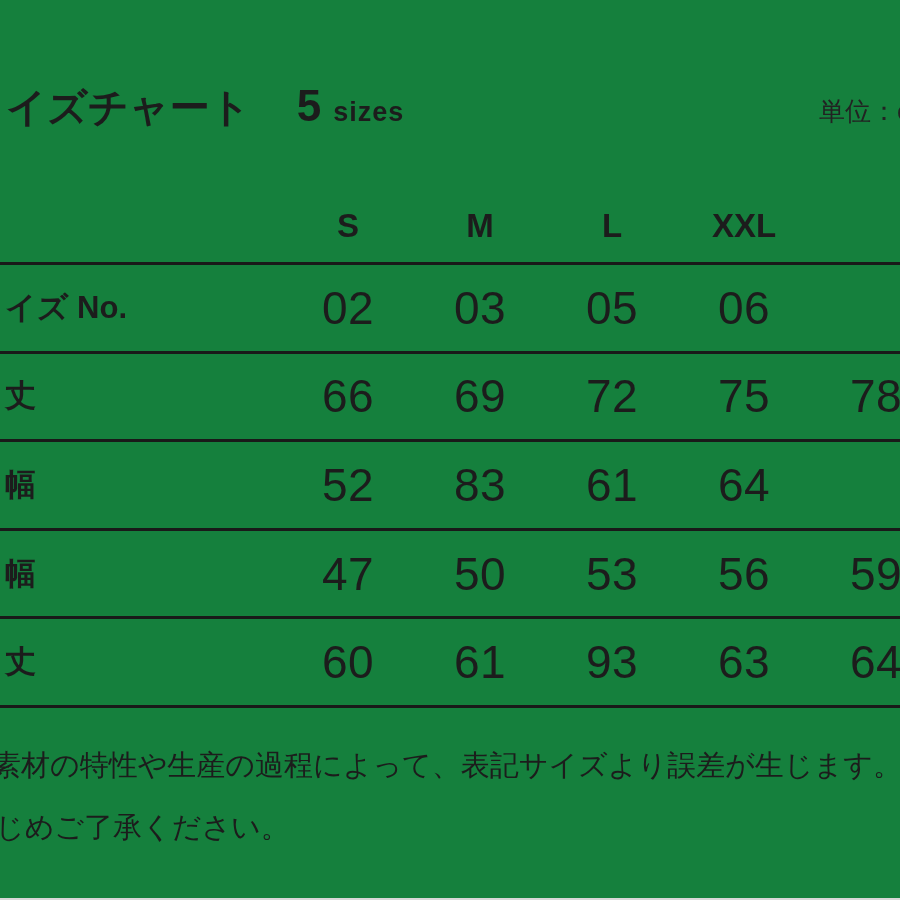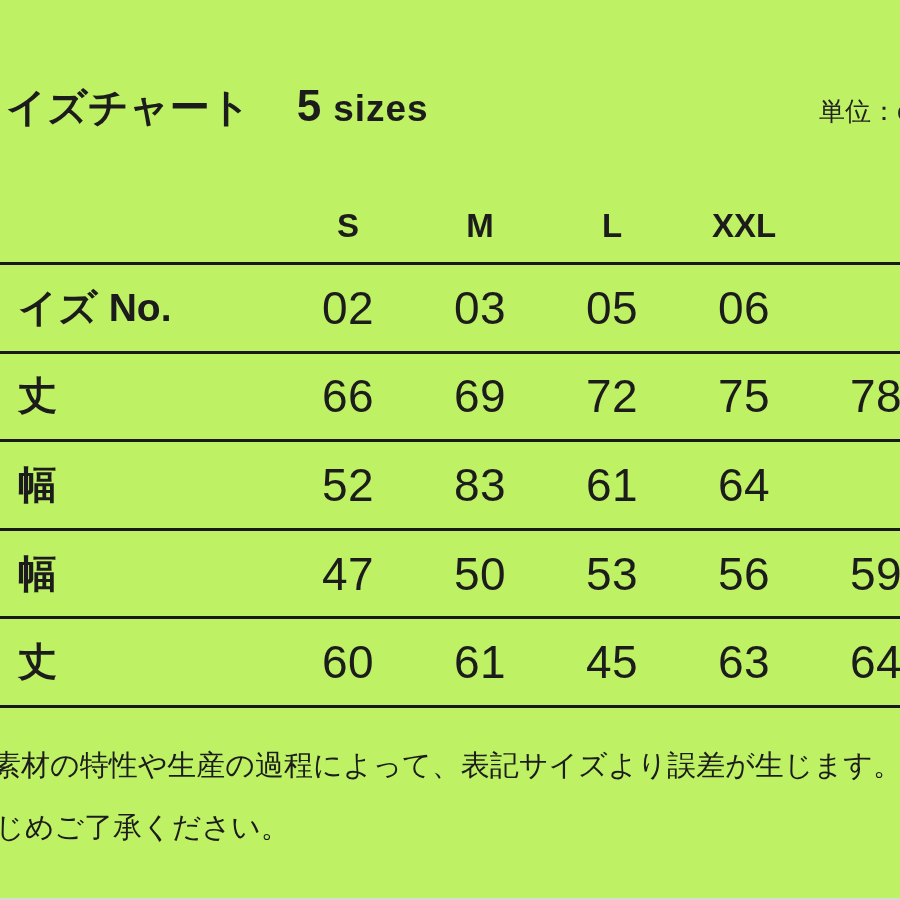--- a/index.html
+++ b/index.html
@@ -1,48 +1,48 @@
 <!DOCTYPE html>
 <html><head>
 <meta charset="utf-8">
 <style>
   * { margin:0; padding:0; box-sizing:border-box; }
   html,body { width:900px; height:900px; }
   body { font-family:"Liberation Sans","DejaVu Sans",sans-serif; background:#ffffff; }
   .page {
     position:relative; width:900px; height:900px;
-    background:#bef264; color:#1c1c1c; overflow:hidden;
+    background:#15803d; color:#1c1c1c; overflow:hidden;
     border-bottom:2px solid #d8d8d8;
   }
 
   
   .title-row {
     position:absolute; left:6px; top:80px;
     display:flex; align-items:baseline; white-space:nowrap;
   }
   .title-jp { font-size:40px; font-weight:bold; letter-spacing:0px; }
   .size-count { font-size:44px; font-weight:bold; margin-left:46px; }
-  .size-count-suffix { font-size:37px; font-weight:bold; margin-left:12px; letter-spacing:1px; }
+  .size-count-suffix { font-size:27px; font-weight:bold; margin-left:12px; letter-spacing:1px; }
   .unit-label {
     position:absolute; left:819px; top:94px;
     font-size:26px; font-weight:400; white-space:nowrap; color:#222;
   }
 
   
   .size-table { position:absolute; top:190px; left:0; width:942px; }
   .thead, .trow {
     display:grid;
     grid-template-columns:282px 132px 132px 132px 132px 132px;
     align-items:center;
   }
   .thead { height:75px; border-bottom:3px solid #191919; }
   .trow  { height:88.6px; border-bottom:3px solid #191919; }
   .corner-cell { height:100%; }
   .col-h { text-align:center; font-size:33px; font-weight:bold; white-space:nowrap; }
-  .row-label { font-size:39px; font-weight:bold; padding-left:18px; white-space:nowrap; }
+  .row-label { font-size:31px; font-weight:bold; padding-left:5px; white-space:nowrap; }
   .val { text-align:center; font-size:46px; font-weight:400; letter-spacing:0.5px; white-space:nowrap; }
 
   
   .footer-note { position:absolute; left:0; top:0; width:100%; }
   .footer-line1 {
     position:absolute; left:-8px; top:748px;
     font-size:29px; line-height:34px; white-space:nowrap; color:#1c1c1c;
   }
   .footer-line2 {
     position:absolute; left:-5px; top:810px;
@@ -101,21 +101,21 @@
       <div class="val">50</div>
       <div class="val">53</div>
       <div class="val">56</div>
       <div class="val">59</div>
     </div>
 
     <div class="trow">
       <div class="row-label">丈</div>
       <div class="val">60</div>
       <div class="val">61</div>
-      <div class="val">45</div>
+      <div class="val">93</div>
       <div class="val">63</div>
       <div class="val">64</div>
     </div>
   </div>
 
   <div class="footer-note">
     <div class="footer-line1">素材の特性や生産の過程によって、表記サイズより誤差が生じます。あら</div>
     <div class="footer-line2">じめご了承ください。</div>
   </div>
 

